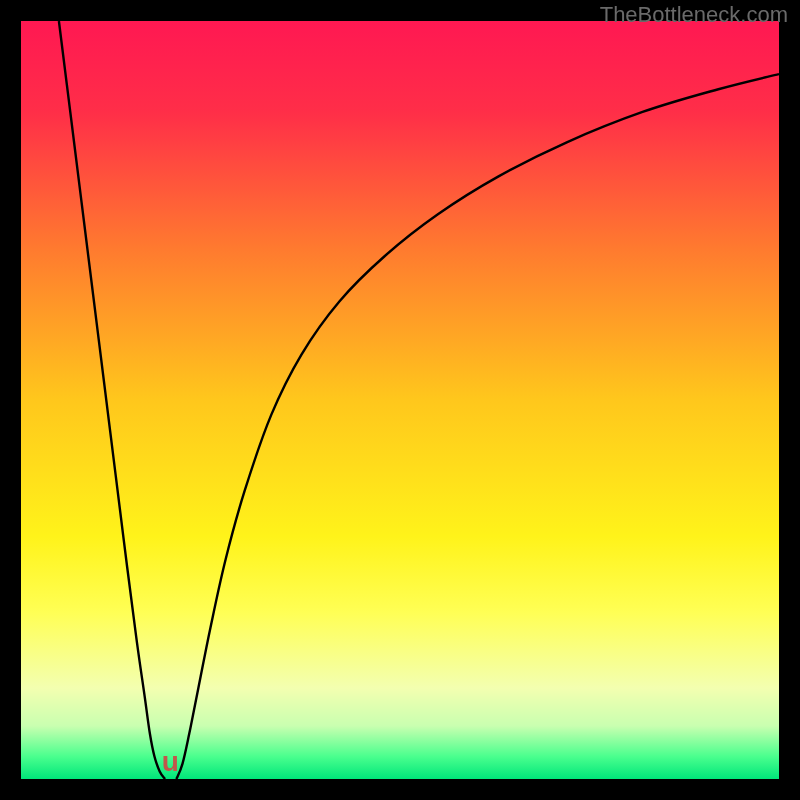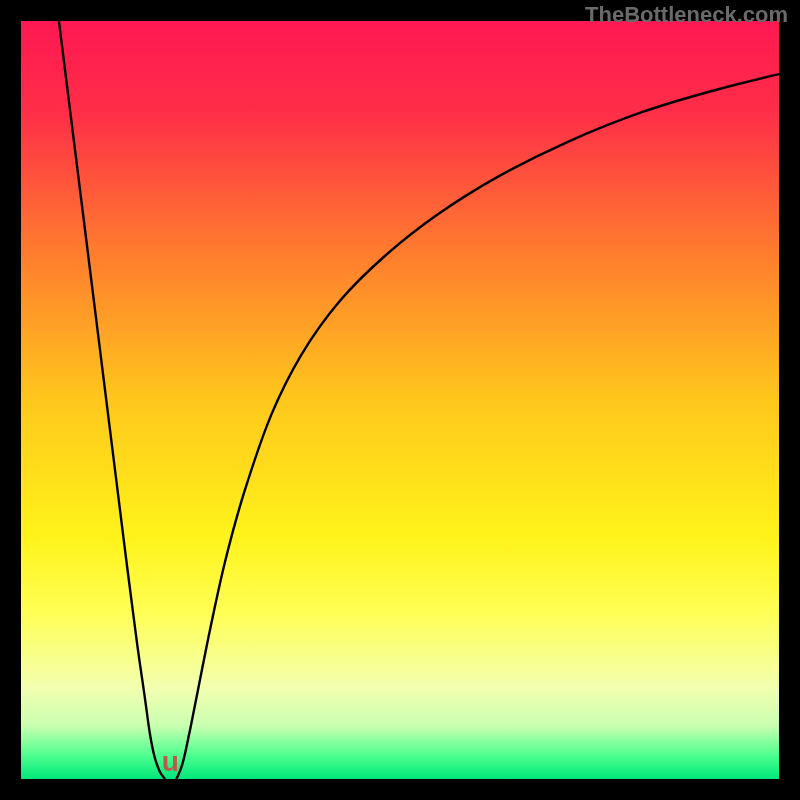--- a/index.html
+++ b/index.html
@@ -49,21 +49,21 @@
     line-height: 18px;
     text-align: center;
     user-select: none;
   }
   .watermark {
     position: absolute;
     top: 2px;
     right: 12px;
     font-family: Arial, Helvetica, sans-serif;
     font-size: 22px;
-    font-weight: 700;
+    font-weight: 400;
     color: #6a6a6a;
     letter-spacing: 0px;
     user-select: none;
   }
 </style>
 </head>
 <body>
 
 <div class="frame">
 

